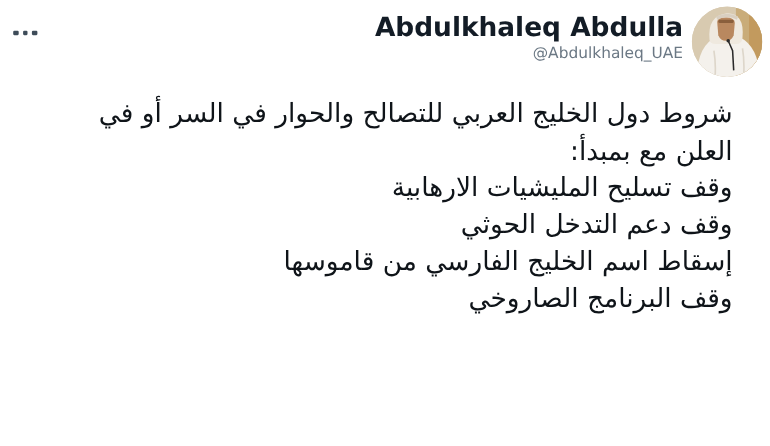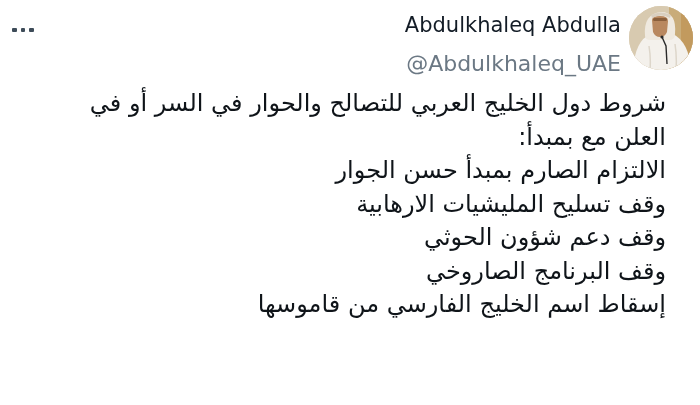--- a/index.html
+++ b/index.html
@@ -52,32 +52,32 @@
   }
   .avatar svg { display: block; width: 100%; height: 100%; }
 
   .user-block {
     position: absolute;
     top: 13px;
     right: 79px;
     text-align: right;
   }
   .display-name {
-    font-size: 21px;
-    font-weight: normal;
+    font-size: 24px;
+    font-weight: bold;
     color: #131c26;
     line-height: 24px;
     cursor: pointer;
     white-space: nowrap;
   }
   .user-handle {
-    font-size: 22px;
+    font-size: 14px;
     color: #6b7884;
     line-height: 23px;
-    margin-top: 15px;
+    margin-top: 1px;
     cursor: pointer;
     white-space: nowrap;
   }
 
   
   .tweet-body {
     position: absolute;
     top: 87px;
     right: 34px;
     left: 6px;
@@ -128,20 +128,19 @@
       <circle cx="33" cy="31" r="1.6" fill="#2a2a2a"></circle>
 
       <path d="M20 40 Q22 52 21 64" stroke="#ddd6ca" stroke-width="1.5" fill="none"></path>
       <path d="M46 38 Q48 50 47 64" stroke="#ddd6ca" stroke-width="1.5" fill="none"></path>
     </svg>
   </div>
 
   <div class="tweet-body">
     <div class="tweet-line">شروط دول الخليج العربي للتصالح والحوار في السر أو في</div>
     <div class="tweet-line">العلن مع بمبدأ:</div>
-    <div class="tweet-line">الالتزام الصارم بمبدأ حسن الجوار</div>
     <div class="tweet-line">وقف تسليح المليشيات الارهابية</div>
-    <div class="tweet-line">وقف دعم شؤون الحوثي</div>
+    <div class="tweet-line">وقف دعم التدخل الحوثي</div>
+    <div class="tweet-line">إسقاط اسم الخليج الفارسي من قاموسها</div>
     <div class="tweet-line">وقف البرنامج الصاروخي</div>
-    <div class="tweet-line">إسقاط اسم الخليج الفارسي من قاموسها</div>
   </div>
 
 </div>
 
 </body></html>

